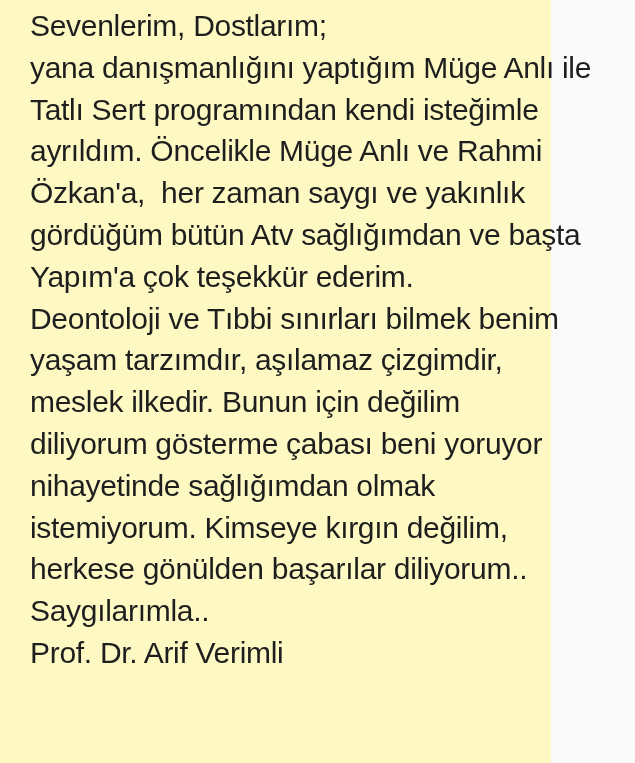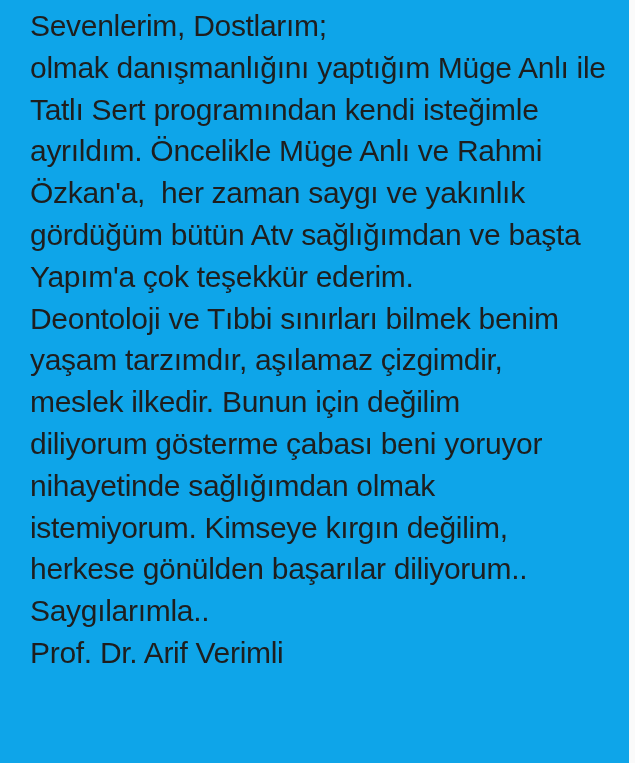--- a/index.html
+++ b/index.html
@@ -8,40 +8,40 @@
   }
   body {
     width: 635px;
     height: 763px;
     background: #fafafa;
     overflow: hidden;
     font-family: "Liberation Sans", sans-serif;
   }
   .document {
     box-sizing: border-box;
-    width: 629px;
+    width: 551px;
     height: 763px;
     padding: 5px 8px 0 30px;
-    background: #0ea5e9;
+    background: #fef9c3;
   }
   .text-line {
     font-size: 30px;
     line-height: 41.8px;
     letter-spacing: -0.3px;
     color: #1e1e1e;
     white-space: pre;
     font-weight: 400;
   }
 </style>
 </head>
 <body>
 
 <div class="document">
   <div class="text-line">Sevenlerim, Dostlarım;</div>
-  <div class="text-line">olmak danışmanlığını yaptığım Müge Anlı ile</div>
+  <div class="text-line">yana danışmanlığını yaptığım Müge Anlı ile</div>
   <div class="text-line">Tatlı Sert programından kendi isteğimle</div>
   <div class="text-line">ayrıldım. Öncelikle Müge Anlı ve Rahmi</div>
   <div class="text-line">Özkan'a,  her zaman saygı ve yakınlık</div>
   <div class="text-line">gördüğüm bütün Atv sağlığımdan ve başta</div>
   <div class="text-line">Yapım'a çok teşekkür ederim.</div>
   <div class="text-line">Deontoloji ve Tıbbi sınırları bilmek benim</div>
   <div class="text-line">yaşam tarzımdır, aşılamaz çizgimdir,</div>
   <div class="text-line">meslek ilkedir. Bunun için değilim</div>
   <div class="text-line">diliyorum gösterme çabası beni yoruyor</div>
   <div class="text-line">nihayetinde sağlığımdan olmak</div>

